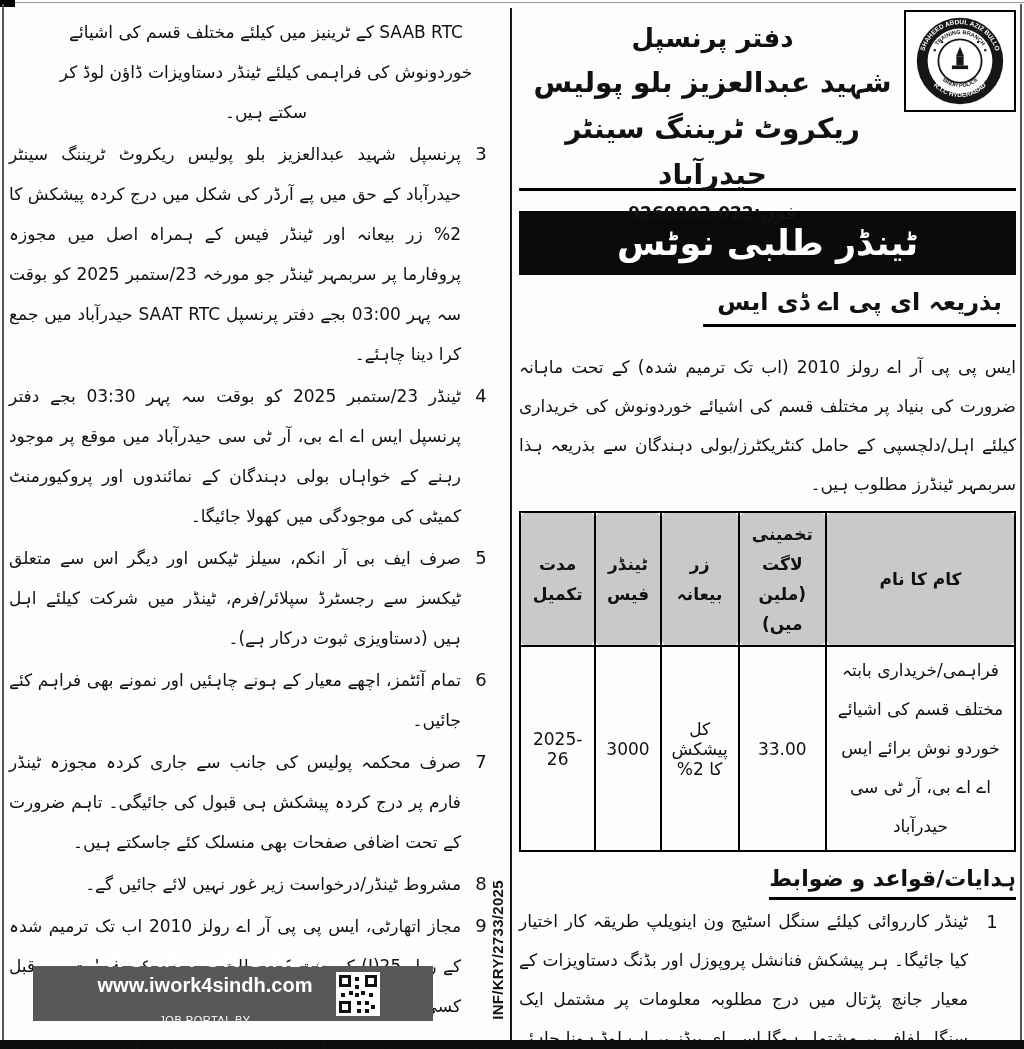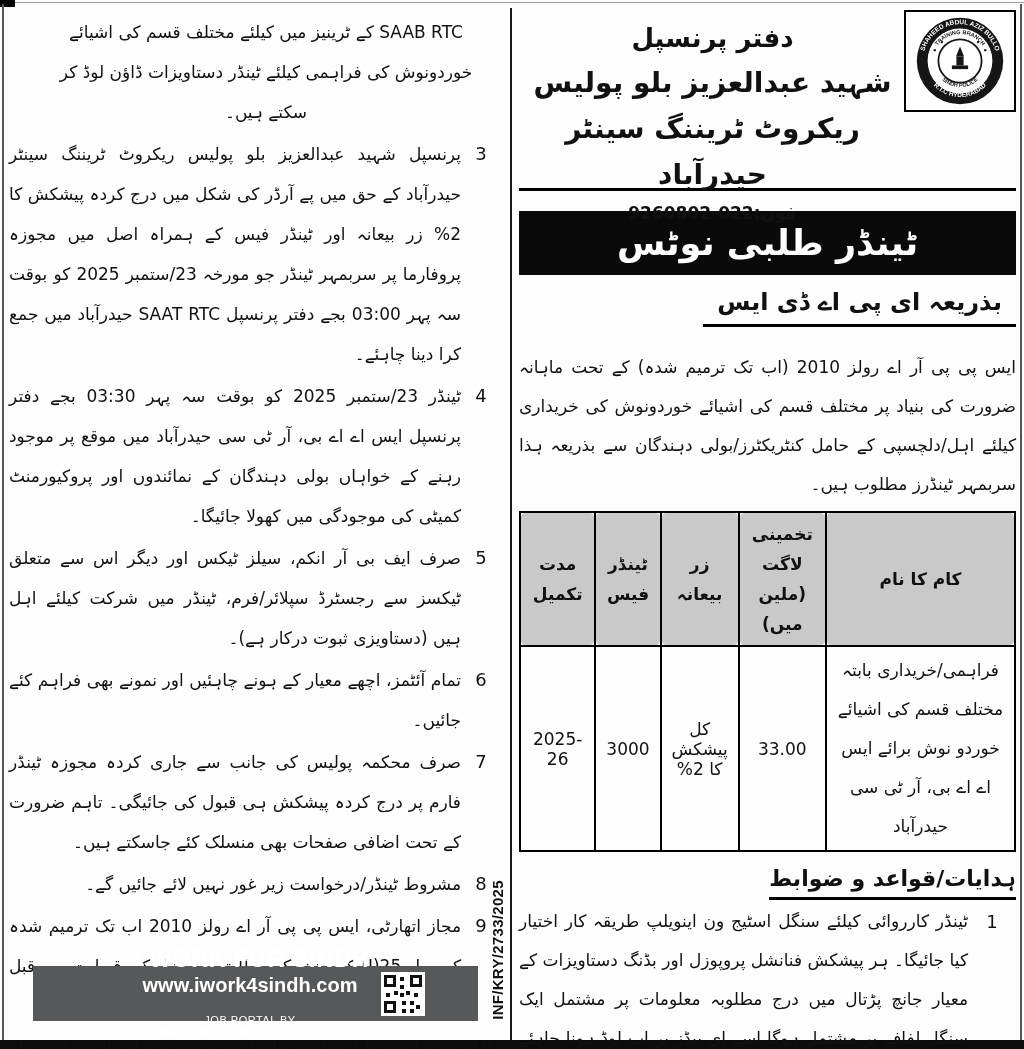--- a/index.html
+++ b/index.html
@@ -44,21 +44,21 @@
   .item .txt{flex:1;font-size:17px;line-height:39px;text-align:justify;}
 
   
   .col-left{position:absolute;left:9px;top:10px;width:492px;direction:rtl;}
   .cont{font-size:17px;line-height:40px;text-align:center;padding:2px 8px 0 30px;}
   .col-left .item .no{width:40px;}
   .col-left .item .txt{line-height:40px;}
 
   .footer-box{position:absolute;left:33px;top:966px;width:400px;height:55px;background:#57585a;
               color:#fff;display:flex;align-items:center;justify-content:center;gap:12px;
-              direction:ltr;font-family:"Liberation Sans",sans-serif;padding-left:45px;}
+              direction:ltr;font-family:"Liberation Sans",sans-serif;}
   .fb-text{text-align:center;line-height:1.1;}
   .fb-title{font-size:23px;font-weight:bold;letter-spacing:1px;white-space:nowrap;}
   .fb-title .i-icon{display:inline-block;transform:translateY(-1px);margin-right:4px;
                     font-family:"DejaVu Sans Mono",monospace;}
   .fb-site{font-size:20px;font-weight:bold;margin-top:2px;}
   .fb-l1{font-size:11px;letter-spacing:0.5px;margin-top:18px;}
   .fb-l2{font-size:12px;font-weight:bold;letter-spacing:0.5px;margin-top:1px;}
   .qr{flex:none;width:44px;height:44px;background:#fff;}
 
   .ref-vert{position:absolute;left:489px;top:1037px;width:174px;transform:rotate(-90deg);

